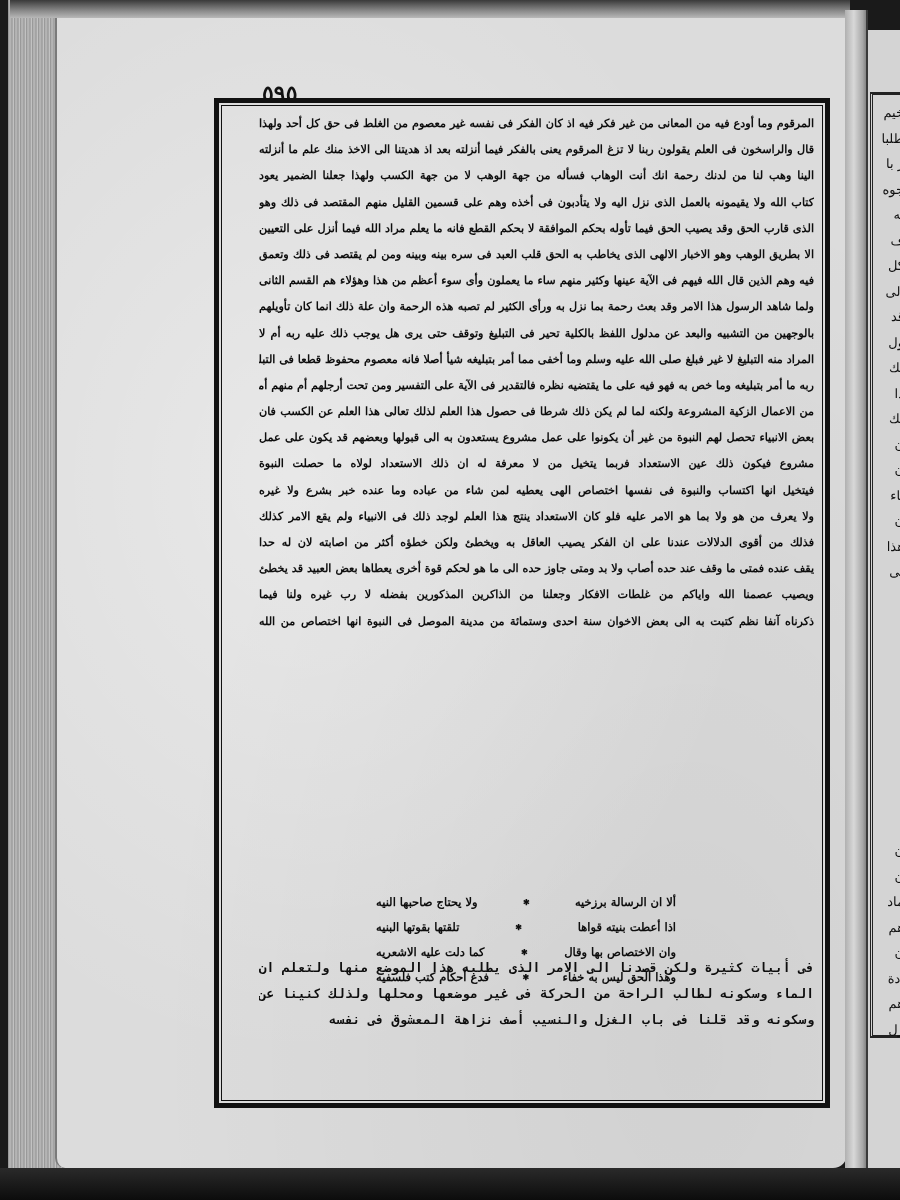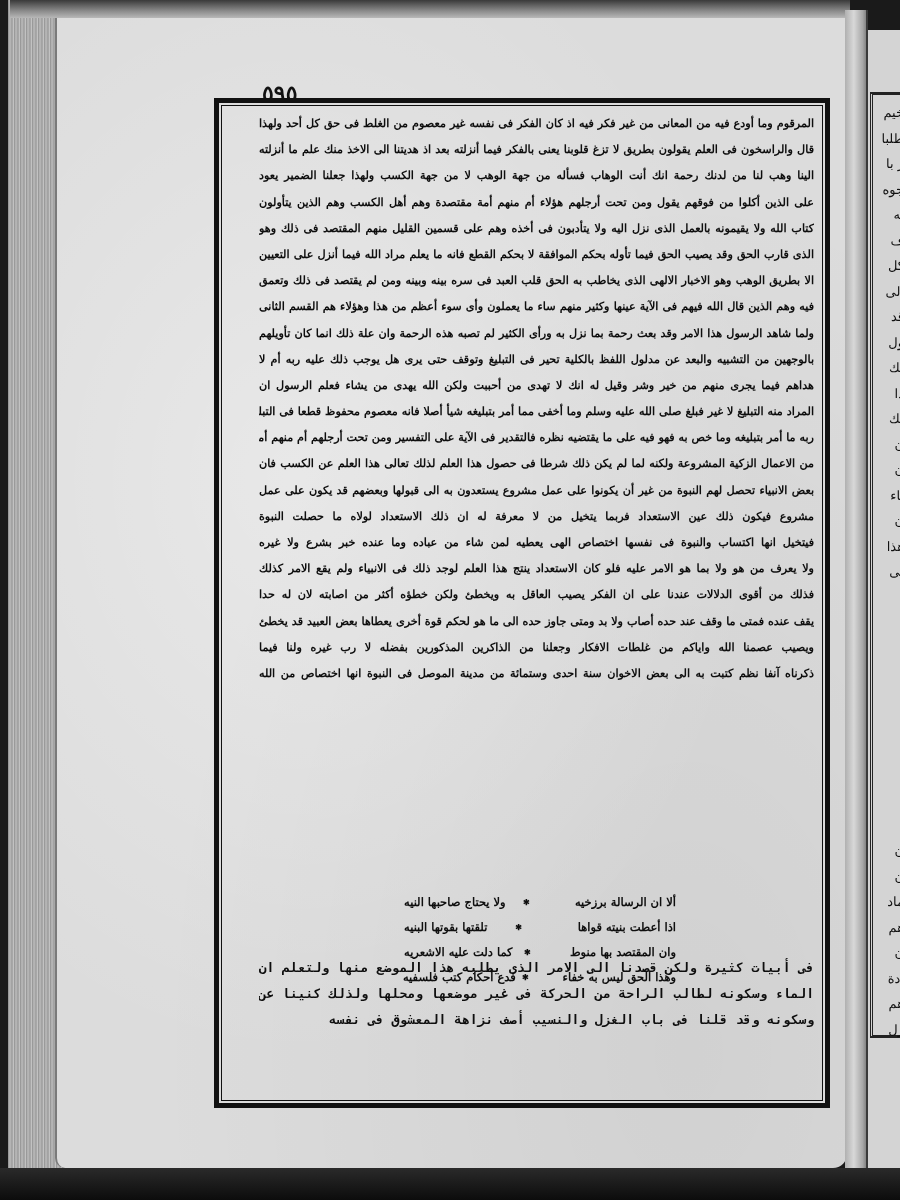--- a/index.html
+++ b/index.html
@@ -66,21 +66,21 @@
     .text-line {
       display: block; white-space: nowrap; overflow: hidden; height: 26.2px;
       text-align: justify; text-align-last: justify; margin-left: 33px;
     }
     .verse-block {
       position: absolute; left: 376px; top: 890px; width: 300px;
       direction: rtl; font-family: "DejaVu Serif", serif; font-size: 11.5px;
       line-height: 25px; color: #0e0e0e; font-weight: bold;
     }
     .verse-row { display: flex; justify-content: space-between; align-items: center; height: 25px; }
-    .hemistich { white-space: nowrap; margin-left: 28px; }
+    .hemistich { white-space: nowrap; }
     .verse-star { font-size: 8px; margin: 0 6px; }
     .closing-text {
       position: absolute; left: 226px; top: 956px; width: 588px;
       direction: rtl; font-family: Liberation Mono, monospace; font-size: 13px;
       line-height: 26px; color: #0e0e0e; font-weight: bold;
     }
     .closing-text .text-line { height: 26px; }
     .last-line { text-align: right !important; text-align-last: right !important; }
     .bottom-shadow {
       position: absolute; left: 0; top: 1168px; width: 900px; height: 32px;
@@ -131,30 +131,28 @@
     <div>هم</div>
     <div>زل</div>
   </div>
 
 <div class="page-number">٥٩٥</div>
 
 <div class="text-frame"></div>
 
 <div class="text-body" id="text-body">
     <span class="text-line">المرقوم وما أودع فيه من المعانى من غير فكر فيه اذ كان الفكر فى نفسه غير معصوم من الغلط فى حق كل أحد ولهذا</span>
-    <span class="text-line">قال والراسخون فى العلم يقولون بطريق لا تزغ قلوبنا يعنى بالفكر فيما أنزلته بعد اذ هديتنا الى الاخذ منك علم ما أنزلته</span>
+    <span class="text-line">قال والراسخون فى العلم يقولون ربنا لا تزغ المرقوم يعنى بالفكر فيما أنزلته بعد اذ هديتنا الى الاخذ منك علم ما أنزلته</span>
     <span class="text-line">الينا وهب لنا من لدنك رحمة انك أنت الوهاب فسأله من جهة الوهب لا من جهة الكسب ولهذا جعلنا الضمير يعود</span>
-    <span class="text-line">على الذين أكلوا من فوقهم يقول ومن تحت أرجلهم هؤلاء أم منهم أمة مقتصدة وهم أهل الكسب وهم الذين يتأولون</span>
     <span class="text-line">كتاب الله ولا يقيمونه بالعمل الذى نزل اليه ولا يتأدبون فى أخذه وهم على قسمين القليل منهم المقتصد فى ذلك وهو</span>
     <span class="text-line">الذى قارب الحق وقد يصيب الحق فيما تأوله بحكم الموافقة لا بحكم القطع فانه ما يعلم مراد الله فيما أنزل على التعيين</span>
     <span class="text-line">الا بطريق الوهب وهو الاخبار الالهى الذى يخاطب به الحق قلب العبد فى سره بينه وبينه ومن لم يقتصد فى ذلك وتعمق</span>
     <span class="text-line">فيه وهم الذين قال الله فيهم فى الآية عينها وكثير منهم ساء ما يعملون وأى سوء أعظم من هذا وهؤلاء هم القسم الثانى</span>
     <span class="text-line">ولما شاهد الرسول هذا الامر وقد بعث رحمة بما نزل به ورأى الكثير لم تصبه هذه الرحمة وان علة ذلك انما كان تأويلهم</span>
     <span class="text-line">بالوجهين من التشبيه والبعد عن مدلول اللفظ بالكلية تحير فى التبليغ وتوقف حتى يرى هل يوجب ذلك عليه ربه أم لا</span>
-    <span class="text-line">هداهم فيما يجرى منهم من خير وشر وقيل له انك لا تهدى من أحببت ولكن الله يهدى من يشاء فعلم الرسول ان</span>
     <span class="text-line">المراد منه التبليغ لا غير فبلغ صلى الله عليه وسلم وما أخفى مما أمر بتبليغه شيأ أصلا فانه معصوم محفوظ قطعا فى التبليغ عن</span>
     <span class="text-line">ربه ما أمر بتبليغه وما خص به فهو فيه على ما يقتضيه نظره فالتقدير فى الآية على التفسير ومن تحت أرجلهم أم منهم أمة</span>
     <span class="text-line">من الاعمال الزكية المشروعة ولكنه لما لم يكن ذلك شرطا فى حصول هذا العلم لذلك تعالى هذا العلم عن الكسب فان</span>
     <span class="text-line">بعض الانبياء تحصل لهم النبوة من غير أن يكونوا على عمل مشروع يستعدون به الى قبولها وبعضهم قد يكون على عمل</span>
     <span class="text-line">مشروع فيكون ذلك عين الاستعداد فربما يتخيل من لا معرفة له ان ذلك الاستعداد لولاه ما حصلت النبوة</span>
     <span class="text-line">فيتخيل انها اكتساب والنبوة فى نفسها اختصاص الهى يعطيه لمن شاء من عباده وما عنده خبر بشرع ولا غيره</span>
     <span class="text-line">ولا يعرف من هو ولا بما هو الامر عليه فلو كان الاستعداد ينتج هذا العلم لوجد ذلك فى الانبياء ولم يقع الامر كذلك</span>
     <span class="text-line">فذلك من أقوى الدلالات عندنا على ان الفكر يصيب العاقل به ويخطئ ولكن خطؤه أكثر من اصابته لان له حدا</span>
     <span class="text-line">يقف عنده فمتى ما وقف عند حده أصاب ولا بد ومتى جاوز حده الى ما هو لحكم قوة أخرى يعطاها بعض العبيد قد يخطئ</span>
     <span class="text-line">ويصيب عصمنا الله واياكم من غلطات الافكار وجعلنا من الذاكرين المذكورين بفضله لا رب غيره ولنا فيما</span>
@@ -166,21 +164,21 @@
       <span class="hemistich">ألا ان الرسالة برزخيه</span>
       <span class="verse-star">✱</span>
       <span class="hemistich">ولا يحتاج صاحبها النيه</span>
     </div>
     <div class="verse-row">
       <span class="hemistich">اذا أعطت بنيته قواها</span>
       <span class="verse-star">✱</span>
       <span class="hemistich">تلقتها بقوتها البنيه</span>
     </div>
     <div class="verse-row">
-      <span class="hemistich">وان المقتصد بها منوط</span>
+      <span class="hemistich">وان الاختصاص بها وقال</span>
       <span class="verse-star">✱</span>
       <span class="hemistich">كما دلت عليه الاشعريه</span>
     </div>
     <div class="verse-row">
       <span class="hemistich">وهذا الحق ليس به خفاء</span>
       <span class="verse-star">✱</span>
       <span class="hemistich">فدع أحكام كتب فلسفيه</span>
     </div>
   </div>
 

